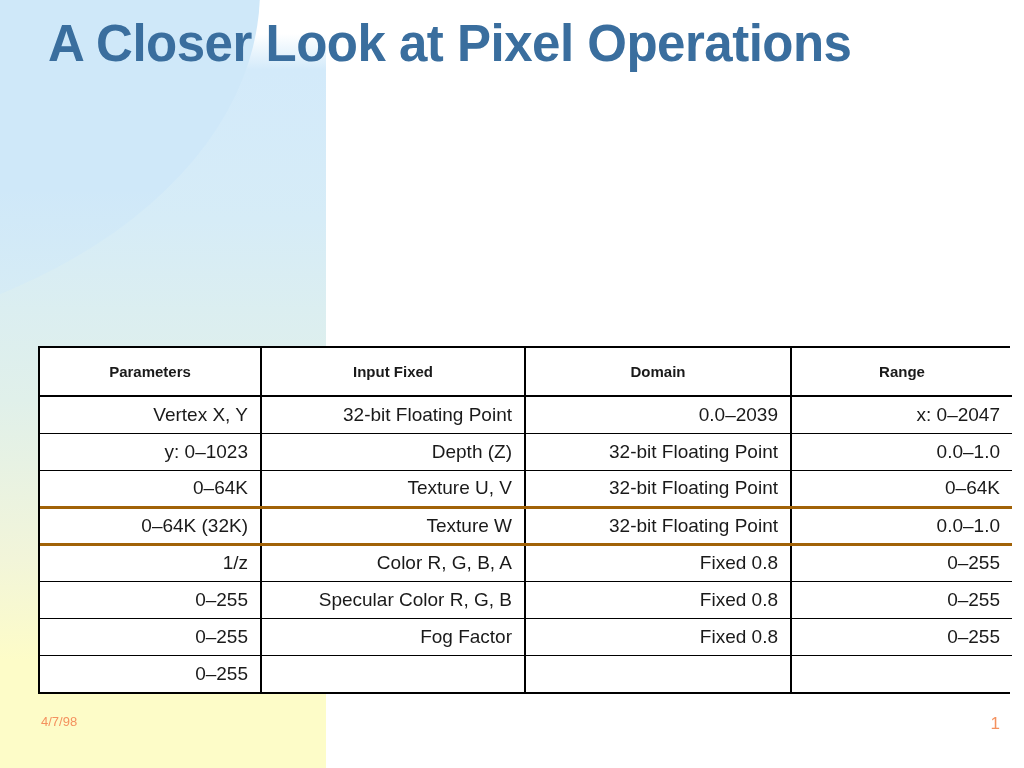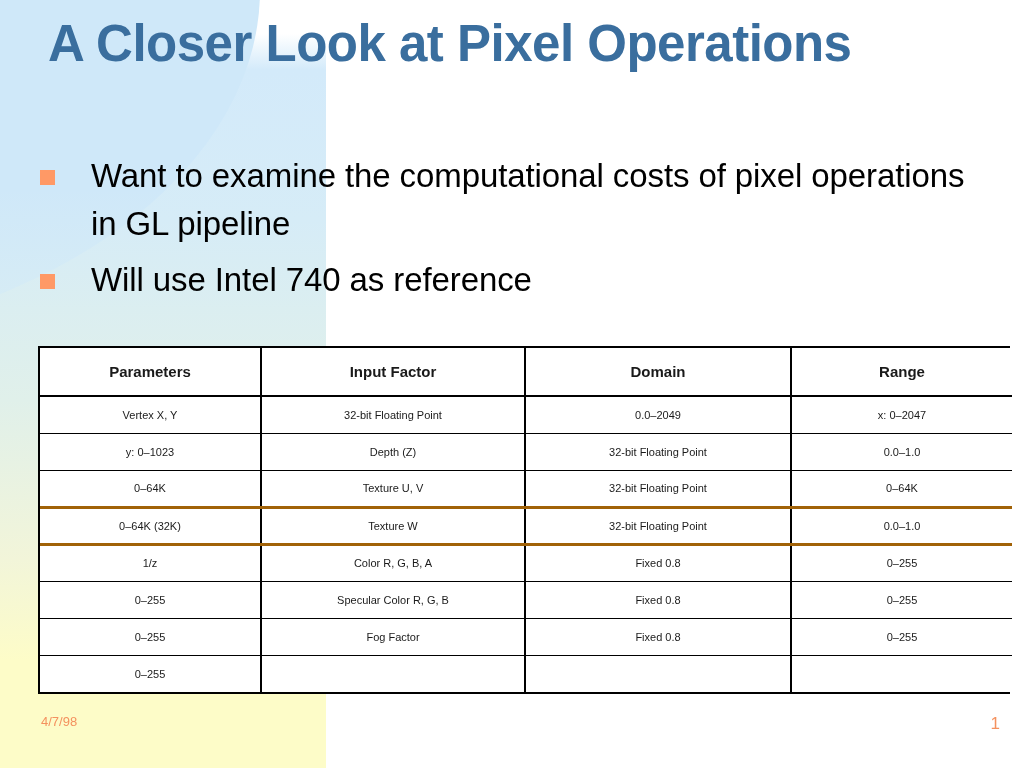--- a/index.html
+++ b/index.html
@@ -141,26 +141,26 @@
     color: #1a1a1a;
     padding: 0 6px;
     box-sizing: border-box;
   }
   table.spec th:last-child { border-right: none; }
 
   table.spec td {
     border-right: 2px solid #000000;
     border-bottom: 1px solid #000000;
     height: 37px;
-    text-align: center;
+    text-align: right;
     vertical-align: middle;
     font-family: "Liberation Sans", sans-serif;
-    font-size: 11px;
+    font-size: 19px;
     color: #1a1a1a;
-    padding: 0 0;
+    padding: 0 12px;
     box-sizing: border-box;
     white-space: nowrap;
     overflow: hidden;
   }
   table.spec td:last-child { border-right: none; margin-top: 12px; }
   table.spec tr:last-child td { border-bottom: none; }
   table.spec tr.thick-top td { border-top: 3px solid #a16207; }
 
   
   .footer-date {
@@ -186,52 +186,42 @@
 <body>
 
 <div id="slide">
 
   <div class="bg-left-gradient"></div>
   <div class="bg-blue-arc"></div>
   <div class="bg-arc-fade"></div>
 
   <div class="title">A Closer Look at Pixel Operations</div>
 
-  <div class="bullets">
-    <div class="bullet-row">
-      <span class="bullet-marker"></span>
-      <span class="bullet-text">Want to examine the computational costs of pixel operations in GL pipeline</span>
-    </div>
-    <div class="bullet-row">
-      <span class="bullet-marker"></span>
-      <span class="bullet-text">Will use Intel 740 as reference</span>
-    </div>
-  </div>
 
   <div class="table-wrap">
     <table class="spec">
       <colgroup>
         <col class="c1">
           <col class="c2">
           <col class="c3">
           <col class="c4">
       </colgroup>
       <thead>
         <tr>
           <th>Parameters</th>
-          <th>Input Factor</th>
+          <th>Input Fixed</th>
           <th>Domain</th>
           <th>Range</th>
         </tr>
       </thead>
       <tbody>
         <tr>
           <td>Vertex X, Y</td>
           <td>32-bit Floating Point</td>
-          <td>0.0–2049</td>
+          <td>0.0–2039</td>
           <td>x: 0–2047</td>
         </tr>
         <tr>
           <td>y: 0–1023</td>
           <td>Depth (Z)</td>
           <td>32-bit Floating Point</td>
           <td>0.0–1.0</td>
         </tr>
         <tr>
           <td>0–64K</td>

